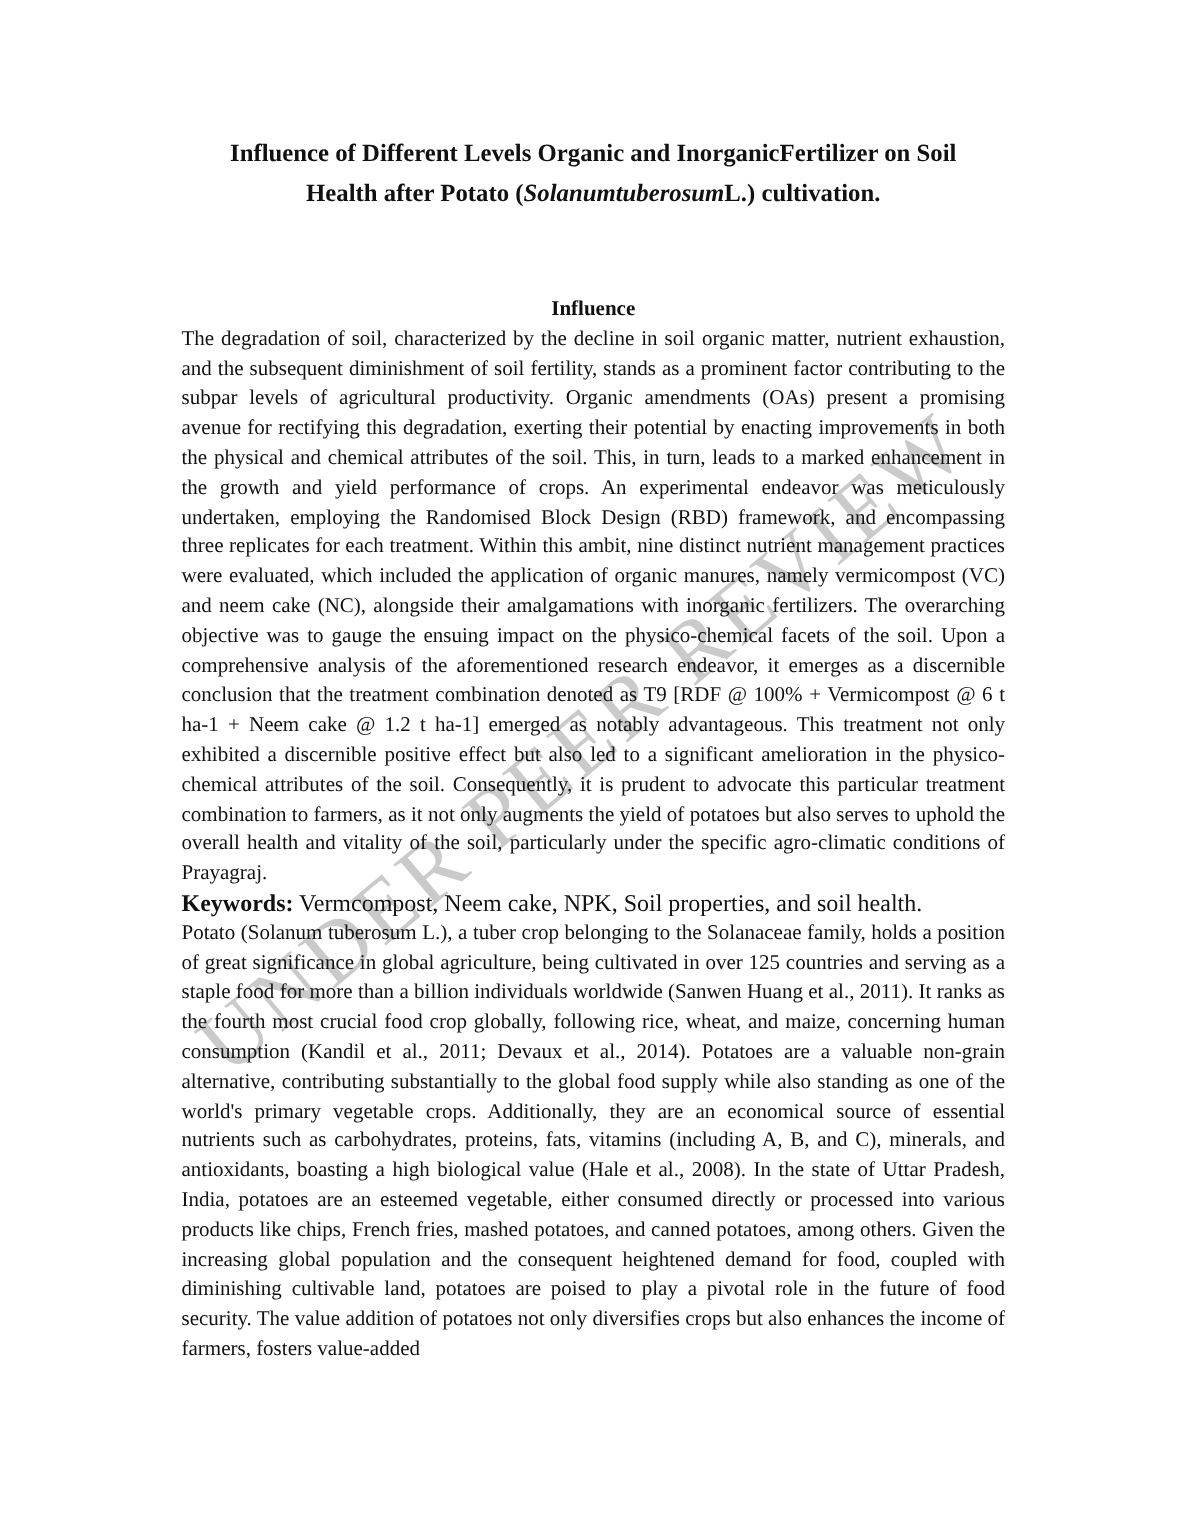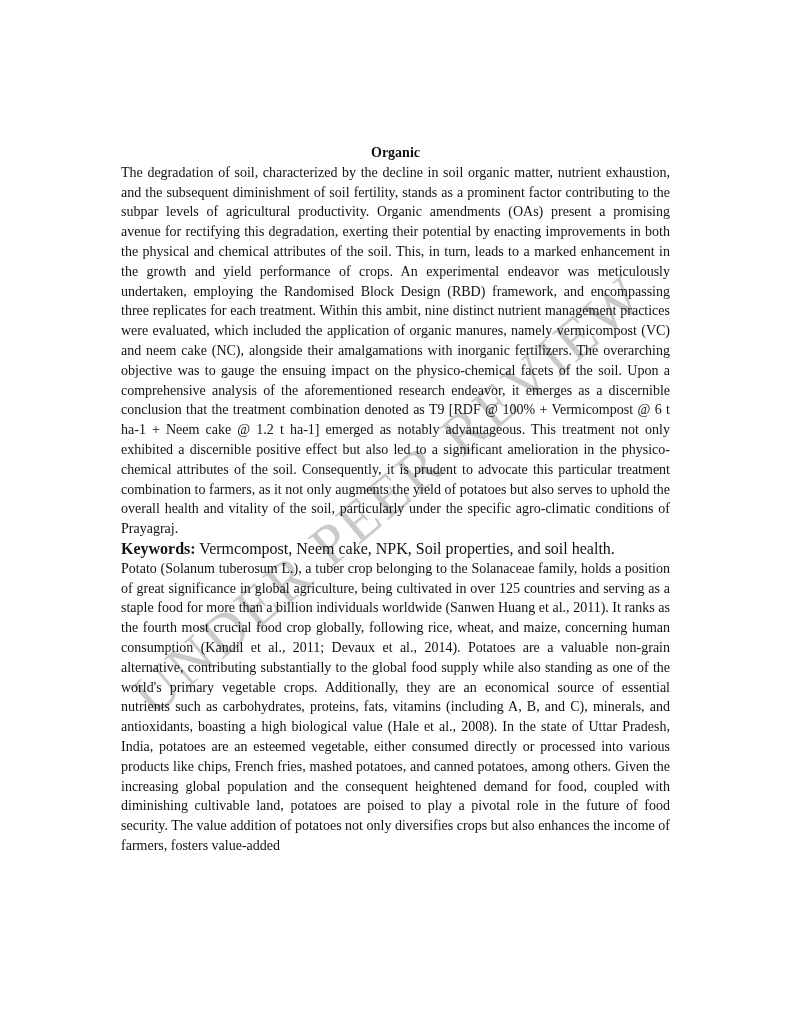--- a/index.html
+++ b/index.html
@@ -78,22 +78,24 @@
 </style>
 </head>
 <body>
 
 <div class="page">
 
   <div class="watermark">UNDER PEER REVIEW</div>
 
   <div class="content">
 
+    <h1 class="title"><span>Influence of Different Levels Organic and InorganicFertilizer on Soil
+Health after Potato (</span><i>Solanumtuberosum</i><span>L.) cultivation.</span></h1>
 
-    <div class="abstract-heading">Organic</div>
+    <div class="abstract-heading">Influence</div>
 
     <p class="para">The degradation of soil, characterized by the decline in soil organic matter, nutrient exhaustion, and the subsequent diminishment of soil fertility, stands as a prominent factor contributing to the subpar levels of agricultural productivity. Organic amendments (OAs) present a promising avenue for rectifying this degradation, exerting their potential by enacting improvements in both the physical and chemical attributes of the soil. This, in turn, leads to a marked enhancement in the growth and yield performance of crops. An experimental endeavor was meticulously undertaken, employing the Randomised Block Design (RBD) framework, and encompassing three replicates for each treatment. Within this ambit, nine distinct nutrient management practices were evaluated, which included the application of organic manures, namely vermicompost (VC) and neem cake (NC), alongside their amalgamations with inorganic fertilizers. The overarching objective was to gauge the ensuing impact on the physico-chemical facets of the soil. Upon a comprehensive analysis of the aforementioned research endeavor, it emerges as a discernible conclusion that the treatment combination denoted as T9 [RDF @ 100% + Vermicompost @ 6 t ha-1 + Neem cake @ 1.2 t ha-1] emerged as notably advantageous. This treatment not only exhibited a discernible positive effect but also led to a significant amelioration in the physico-chemical attributes of the soil. Consequently, it is prudent to advocate this particular treatment combination to farmers, as it not only augments the yield of potatoes but also serves to uphold the overall health and vitality of the soil, particularly under the specific agro-climatic conditions of Prayagraj.</p>
 
     <p class="keywords-line"><b>Keywords:</b><span> Vermcompost, Neem cake, NPK, Soil properties, and soil health.</span></p>
 
 
     <p class="para">Potato (Solanum tuberosum L.), a tuber crop belonging to the Solanaceae family, holds a position of great significance in global agriculture, being cultivated in over 125 countries and serving as a staple food for more than a billion individuals worldwide (Sanwen Huang et al., 2011). It ranks as the fourth most crucial food crop globally, following rice, wheat, and maize, concerning human consumption (Kandil et al., 2011; Devaux et al., 2014). Potatoes are a valuable non-grain alternative, contributing substantially to the global food supply while also standing as one of the world's primary vegetable crops. Additionally, they are an economical source of essential nutrients such as carbohydrates, proteins, fats, vitamins (including A, B, and C), minerals, and antioxidants, boasting a high biological value (Hale et al., 2008). In the state of Uttar Pradesh, India, potatoes are an esteemed vegetable, either consumed directly or processed into various products like chips, French fries, mashed potatoes, and canned potatoes, among others. Given the increasing global population and the consequent heightened demand for food, coupled with diminishing cultivable land, potatoes are poised to play a pivotal role in the future of food security. The value addition of potatoes not only diversifies crops but also enhances the income of farmers, fosters value-added</p>
 
   </div>
 </div>

